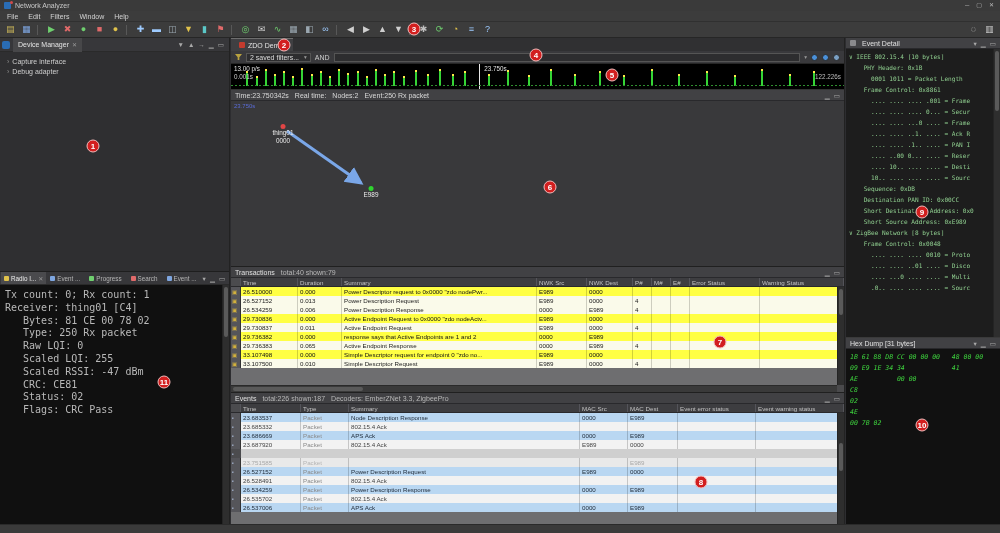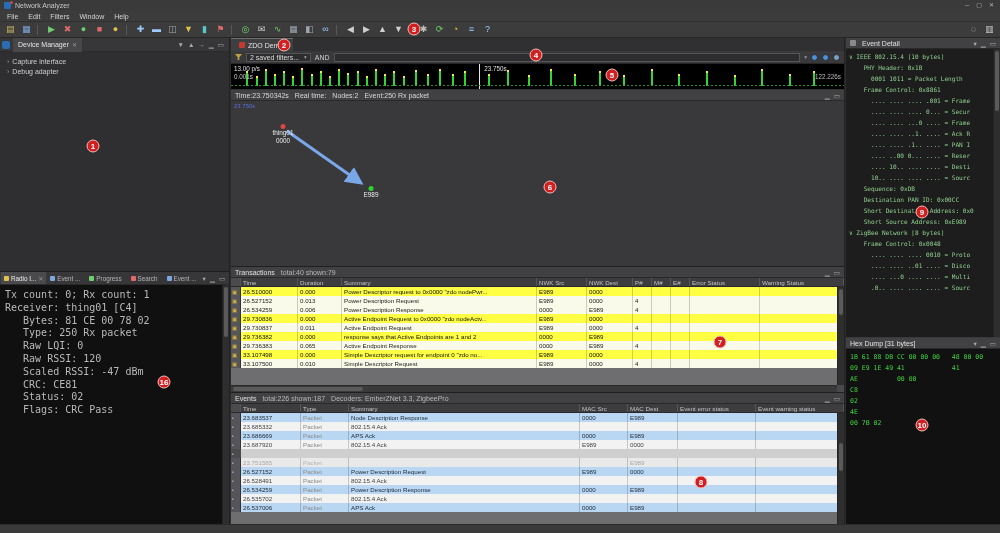--- a/index.html
+++ b/index.html
@@ -113,21 +113,21 @@
   .tone-muted{background:#e9e9e9;color:#a8a8a8;}
   .tone-muted .type-col{color:#b5b5b5;}
   .tone-gap{background:#cfcfcf;}
   .tone-gap .t-cell,.tone-gap .e-cell{border-right:none;}
 
   
   .detail-panel{position:relative;height:300px;background:#1d1d1d;border-bottom:1px solid #3a3a3a;display:flex;flex-direction:column;flex:0 0 auto;}
   .detail-body{position:relative;flex:1;padding:2px 8px 0 3px;overflow:hidden;}
   .detail-line{font-family:"DejaVu Sans Mono",monospace;font-size:6.1px;line-height:11px;color:#8fce8f;white-space:pre;overflow:hidden;}
   .hex-panel{position:relative;flex:1;background:#111;display:flex;flex-direction:column;}
-  .hex-body{position:relative;flex:1;padding:3px 8px 0 4px;overflow:hidden;}
+  .hex-body{position:relative;flex:1;padding:3px 8px 0 4px;overflow:hidden;font-style:italic;}
   .hex-line{font-family:"DejaVu Sans Mono",monospace;font-size:6.5px;line-height:11px;color:#3ed43e;white-space:pre;}
 
   .statusbar{position:absolute;left:0;bottom:0;right:0;height:9px;background:#3a3a3a;border-top:1px solid #2a2a2a;}
 
   
   .annot{position:absolute;width:13px;height:13px;border-radius:50%;background:#d21f1f;border:1px solid #f2bcbc;color:#fff;font-size:8px;font-weight:bold;display:flex;align-items:center;justify-content:center;transform:translate(-50%,-50%);z-index:50;}
 </style>
 </head>
 <body>
 
@@ -315,22 +315,22 @@
 
           <div class="radio-line">Receiver: thing01 [C4]</div>
 
 
           <div class="radio-line">   Bytes: 81 CE 00 78 02</div>
 
           <div class="radio-line">   Type: 250 Rx packet</div>
 
           <div class="radio-line">   Raw LQI: 0</div>
 
-
-          <div class="radio-line">   Raw RSSI: 120</div>
+          <div class="radio-line">   Scaled LQI: 255</div>
+
 
           <div class="radio-line">   Scaled RSSI: -47 dBm</div>
 
           <div class="radio-line">   CRC: CE81</div>
 
           <div class="radio-line">   Status: 02</div>
 
           <div class="radio-line">   Flags: CRC Pass</div>
 
         <div class="vscroll">
@@ -865,21 +865,21 @@
         <span class="p-tools">
           <span class="mini-icon">▾</span>
           <span class="mini-icon">▁</span>
           <span class="mini-icon">▭</span>
         </span>
       </div>
       <div class="hex-body">
 
           <div class="hex-line">1B 61 88 DB CC 00 00 00   48 00 00</div>
 
-          <div class="hex-line">09 E9 1E 49 41            41</div>
+          <div class="hex-line">09 E9 1E 34 34            41</div>
 
           <div class="hex-line">AE          00 00</div>
 
           <div class="hex-line">C8</div>
 
           <div class="hex-line">02</div>
 
           <div class="hex-line">4E</div>
 
           <div class="hex-line">00 7B 02</div>
@@ -903,15 +903,15 @@
     <span class="annot" style="left: 550px; top: 187px;">6</span>
 
     <span class="annot" style="left: 720px; top: 342px;">7</span>
 
     <span class="annot" style="left: 701px; top: 482px;">8</span>
 
     <span class="annot" style="left: 922px; top: 212px;">9</span>
 
     <span class="annot" style="left: 922px; top: 425px;">10</span>
 
-    <span class="annot" style="left: 164px; top: 382px;">16</span>
+    <span class="annot" style="left: 164px; top: 382px;">11</span>
 
 </div>
 
 </body></html>

